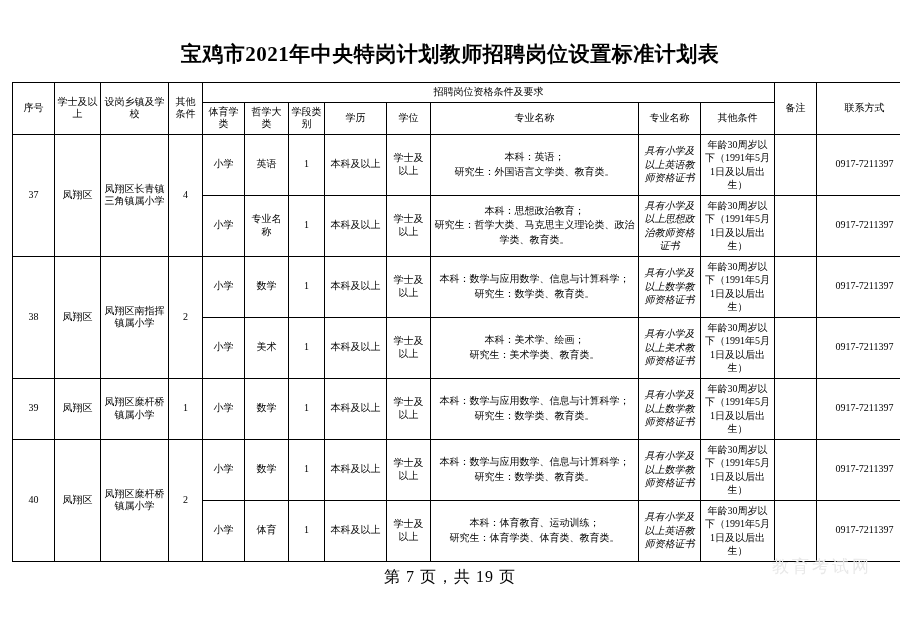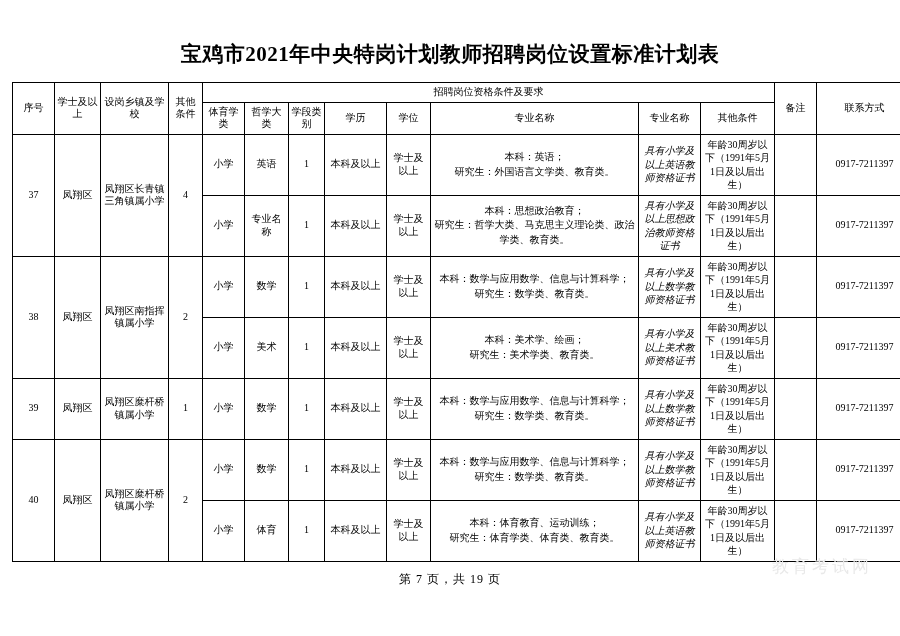--- a/index.html
+++ b/index.html
@@ -72,21 +72,21 @@
     padding-left: 4px;
     line-height: 1.35;
     font-style: italic;
   }
   .footer {
     position: absolute;
     bottom: 10px;
     left: 0;
     width: 900px;
     text-align: center;
-    font-size: 12px;
+    font-size: 16px;
     letter-spacing: 1px;
     font-family: "Liberation Serif", "DejaVu Serif", serif;
   }
   .watermark {
     position: absolute;
     right: 28px;
     bottom: 20px;
     font-size: 17px;
     color: #e9e9e9;
     letter-spacing: 3px;

